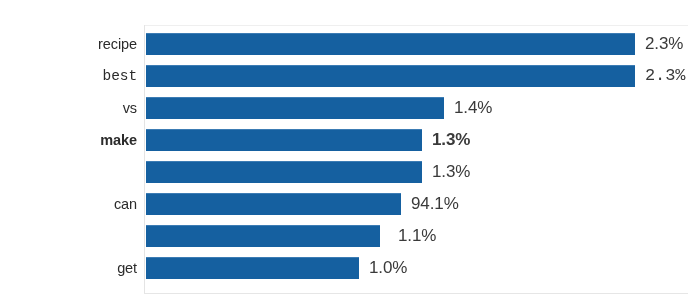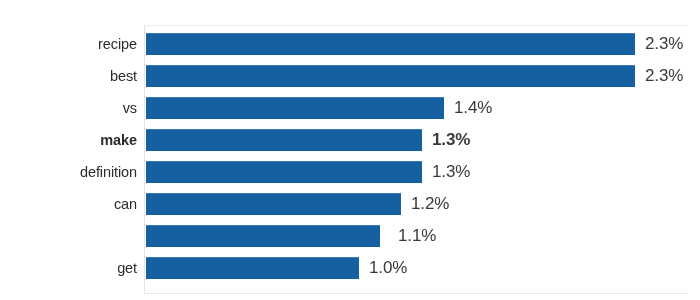--- a/index.html
+++ b/index.html
@@ -100,44 +100,43 @@
   <div class="gridline-top"></div>
   <div class="axis-y"></div>
   <div class="gridline-bottom"></div>
 
   <div class="plot" id="plot-area">
       <div class="bar-row" style="top: 33px;">
         <div class="cat-label">recipe</div>
         <div class="bar" style="width: 489px;"></div>
         <div class="val-label" style="left: 645px;">2.3%</div>
       </div>
-      <div class="bar-row" style="top: 65px;">
+      <div class="bar-row" style="top: 65px; font-family: Liberation Mono, monospace;">
         <div class="cat-label">best</div>
         <div class="bar" style="width: 489px;"></div>
         <div class="val-label" style="left: 645px;">2.3%</div>
       </div>
       <div class="bar-row" style="top: 97px; text-decoration: underline;">
         <div class="cat-label">vs</div>
         <div class="bar" style="width: 298px;"></div>
         <div class="val-label" style="left: 454px;">1.4%</div>
       </div>
       <div class="bar-row" style="top: 129px; font-weight: bold;">
         <div class="cat-label">make</div>
         <div class="bar" style="width: 276px;"></div>
         <div class="val-label" style="left: 432px;">1.3%</div>
       </div>
       <div class="bar-row" style="top: 161px;">
-        <div class="cat-label">definition</div>
         <div class="bar" style="width: 276px;"></div>
         <div class="val-label" style="left: 432px;">1.3%</div>
       </div>
       <div class="bar-row" style="top: 193px;">
         <div class="cat-label">can</div>
         <div class="bar" style="width: 255px;"></div>
-        <div class="val-label" style="left: 411px;">1.2%</div>
+        <div class="val-label" style="left: 411px;">94.1%</div>
       </div>
       <div class="bar-row" style="top: 225px;">
         <div class="bar" style="width: 234px;"></div>
         <div class="val-label" style="left: 390px; margin-left: 8px;">1.1%</div>
       </div>
       <div class="bar-row" style="top: 257px;">
         <div class="cat-label">get</div>
         <div class="bar" style="width: 213px;"></div>
         <div class="val-label" style="left: 369px;">1.0%</div>
       </div>

